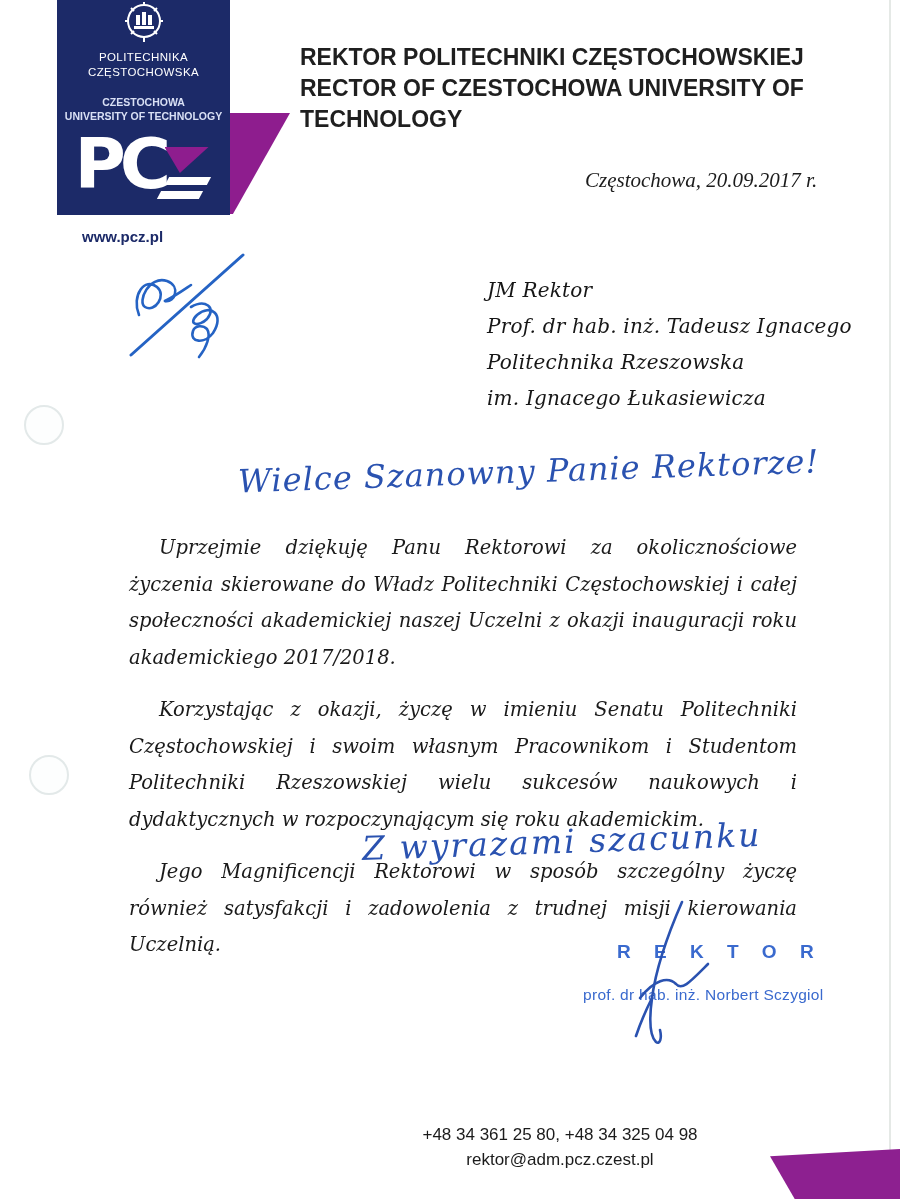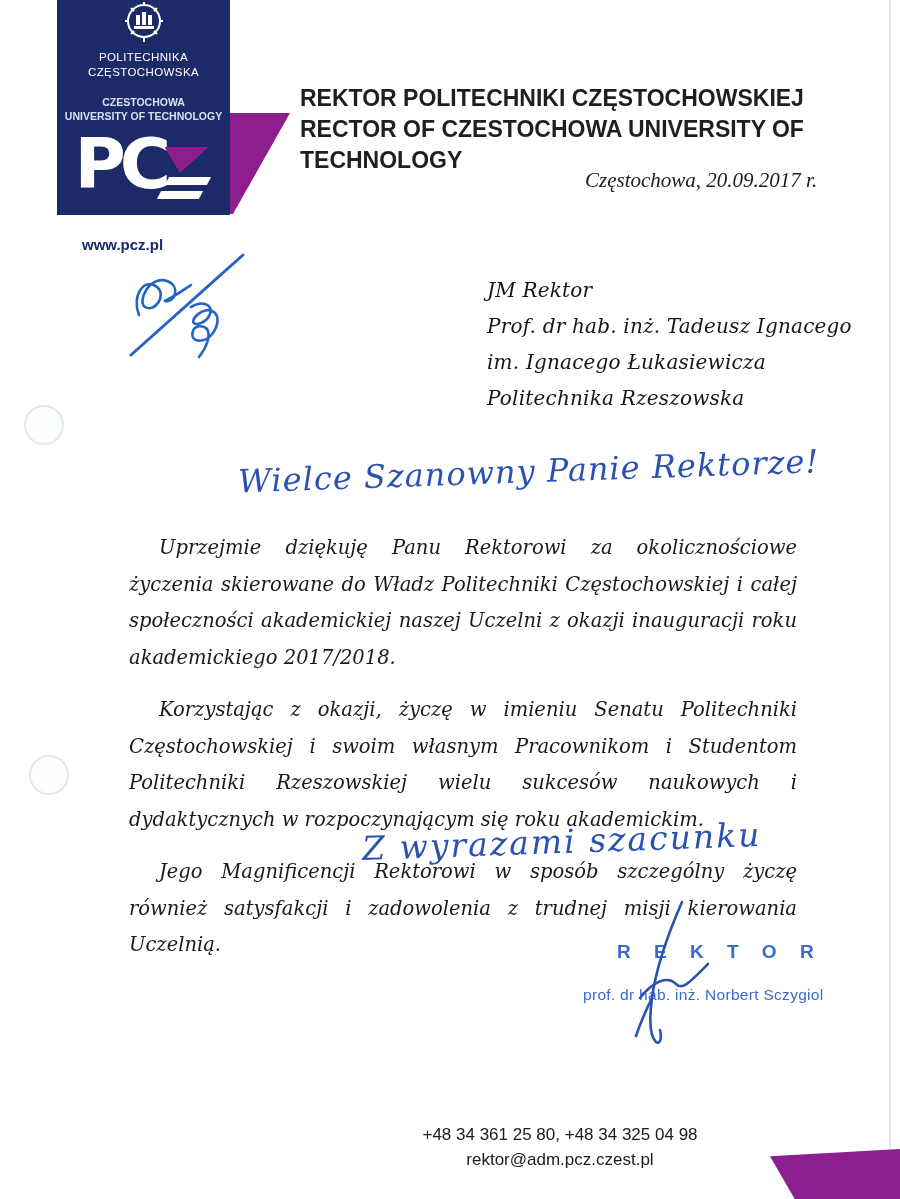--- a/index.html
+++ b/index.html
@@ -35,27 +35,27 @@
   }
   .pc-wedge {
     position: absolute; left: 96px; top: 18px; width: 44px; height: 26px;
     background: #8e1d8e; clip-path: polygon(0 0, 100% 0, 35% 100%);
   }
   .pc-bar1 { position: absolute; left: 98px; top: 48px; width: 42px; height: 8px;
              background: #ffffff; transform: skewX(-28deg); }
   .pc-bar2 { position: absolute; left: 90px; top: 62px; width: 42px; height: 8px;
              background: #ffffff; transform: skewX(-28deg); }
   .website {
-    position: absolute; left: 82px; top: 236px;
+    position: absolute; left: 82px; top: 228px;
     color: #1c2a68; font-weight: bold; font-size: 15px;
   }
   
   .header-title {
     position: absolute; left: 300px; top: 42px; width: 580px;
-    color: #1f1f1f; font-size: 23px; font-weight: 600; line-height: 31px; margin-top: 41px;
+    color: #1f1f1f; font-size: 23px; font-weight: 600; line-height: 31px;
   }
   .dateline {
     position: absolute; left: 585px; top: 168px;
     font-family: Liberation Serif, serif; font-style: italic;
     font-size: 21px; color: #1c1c1c;
   }
   
   .recipient {
     position: absolute; left: 487px; top: 272px;
     font-family: "DejaVu Serif", serif; font-style: italic;
@@ -169,22 +169,22 @@
       <path d="M14,70 C6,50 20,32 32,42 C42,50 30,68 20,62 C12,57 24,30 42,36 C56,41 50,58 40,56"></path>
       <path d="M40,56 C52,50 60,44 66,40"></path>
       <path d="M6,110 L118,10" stroke-width="3"></path>
       <path d="M66,62 C80,54 92,62 82,74 C74,82 62,80 72,70 C86,58 100,70 88,88 C80,99 64,98 68,86 C70,80 78,80 82,84 C86,90 82,102 74,112"></path>
     </g>
   </svg>
 
   <div class="recipient">
     <div>JM Rektor</div>
     <div>Prof. dr hab. inż. Tadeusz Ignacego</div>
+    <div>Politechnika Rzeszowska</div>
     <div>im. Ignacego Łukasiewicza</div>
-    <div>Politechnika Rzeszowska</div>
   </div>
 
   <div class="hand salutation">Wielce Szanowny Panie Rektorze!</div>
 
   <div class="body-text">
     <p>Uprzejmie dziękuję Panu Rektorowi za okolicznościowe życzenia skierowane do Władz Politechniki Częstochowskiej i całej społeczności akademickiej naszej Uczelni z okazji inauguracji roku akademickiego 2017/2018.</p>
     <p>Korzystając z okazji, życzę w imieniu Senatu Politechniki Częstochowskiej i swoim własnym Pracownikom i Studentom Politechniki Rzeszowskiej wielu sukcesów naukowych i dydaktycznych w rozpoczynającym się roku akademickim.</p>
     <p>Jego Magnificencji Rektorowi w sposób szczególny życzę również satysfakcji i zadowolenia z trudnej misji kierowania Uczelnią.</p>
   </div>
 

